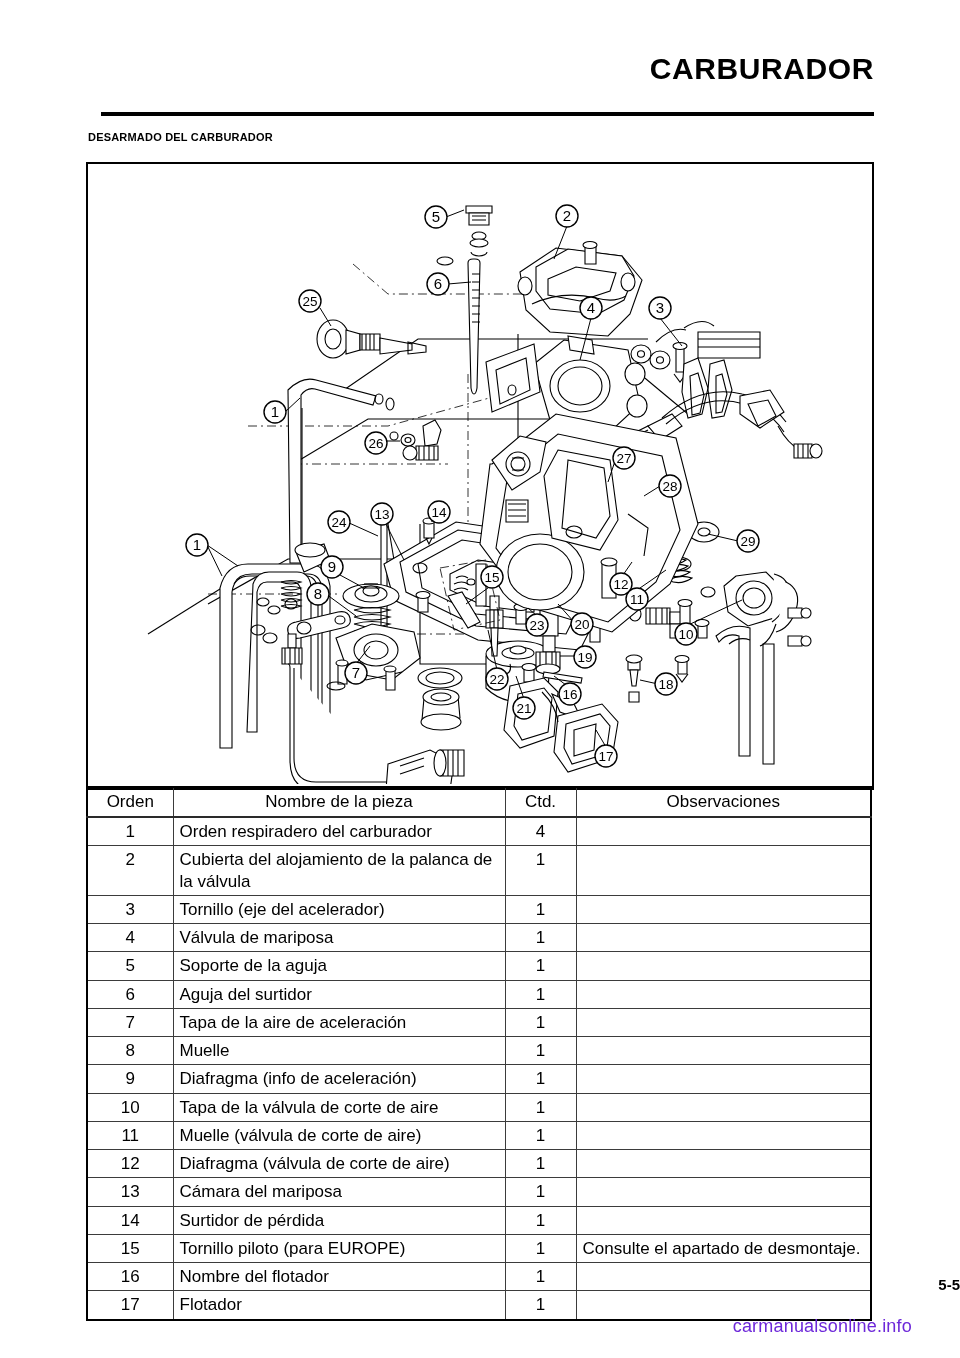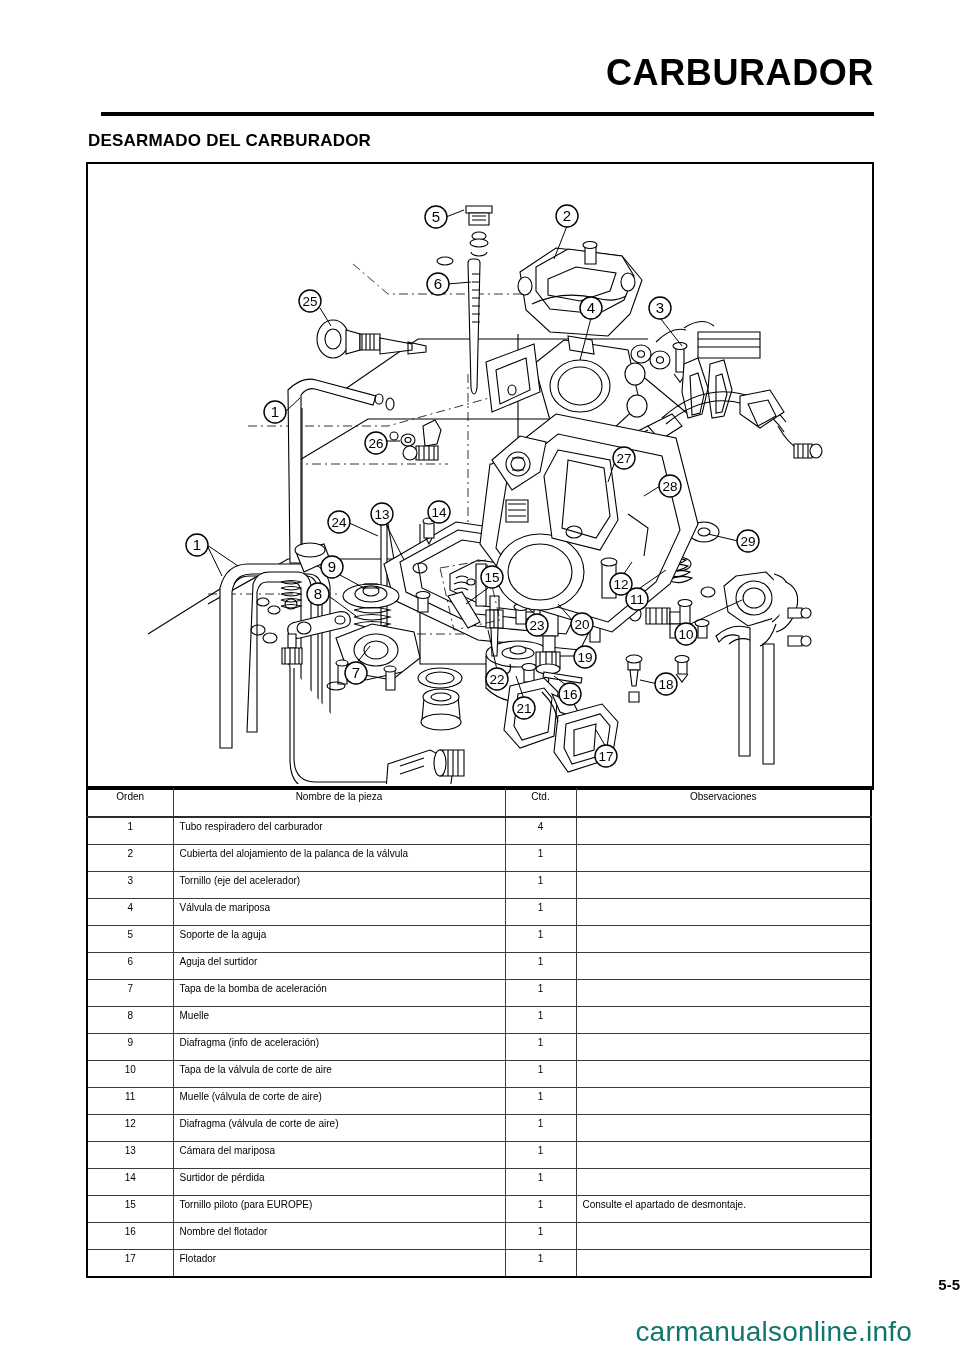--- a/index.html
+++ b/index.html
@@ -14,37 +14,37 @@
     font-family: "Liberation Sans", sans-serif;
     color: #000000;
     overflow: hidden;
   }
 
   
   .page-title {
     position: absolute;
     right: 86px;
     top: 52px;
-    font-size: 36px;
+    font-size: 30px;
     font-weight: bold;
     letter-spacing: 0.6px;
   }
   .header-rule {
     position: absolute;
     left: 101px;
     right: 86px;
     top: 112px;
     height: 4px;
     background: #000;
   }
   .section-title {
     position: absolute;
     left: 88px;
     top: 131px;
-    font-size: 17px;
+    font-size: 11px;
     font-weight: bold;
     letter-spacing: 0.2px;
   }
 
   
   .diagram-frame {
     position: absolute;
     left: 86px;
     top: 162px;
     width: 784px;
@@ -56,21 +56,21 @@
   .diagram-svg { display: block; }
 
   
   .parts-table {
     position: absolute;
     left: 86px;
     top: 786px;
     width: 784px;
     border-collapse: collapse;
     table-layout: fixed;
-    font-size: 10px;
+    font-size: 17px;
   }
   .parts-table col.c-orden { width: 86px; }
   .parts-table col.c-nombre { width: 332px; }
   .parts-table col.c-ctd { width: 71px; }
   .parts-table col.c-obs { width: 295px; }
 
   .parts-table th, .parts-table td {
     border: 1px solid #3b3b3b;
     padding: 3px 6px;
     font-weight: normal;
@@ -99,22 +99,22 @@
     right: 0;
     top: 1276px;
     text-align: right;
     font-size: 15px;
     font-weight: bold;
   }
   .watermark {
     position: absolute;
     right: 48px;
     top: 1316px;
-    font-size: 28px;
-    color: #0f766e;
+    font-size: 18px;
+    color: #6d28d9;
     letter-spacing: 0.2px;
   }
 
   
   .cal-txt {
     font-family: "Liberation Sans", sans-serif;
     font-size: 15px;
     text-anchor: middle;
     fill: #000;
   }
@@ -686,21 +686,21 @@
     <tr>
       <th class="col-orden">Orden</th>
       <th class="col-nombre">Nombre de la pieza</th>
       <th class="col-ctd">Ctd.</th>
       <th class="col-obs">Observaciones</th>
     </tr>
   </thead>
   <tbody>
     <tr>
       <td class="col-orden">1</td>
-      <td class="col-nombre">Tubo respiradero del carburador</td>
+      <td class="col-nombre">Orden respiradero del carburador</td>
       <td class="col-ctd">4</td>
       <td class="col-obs"></td>
     </tr>
     <tr>
       <td class="col-orden">2</td>
       <td class="col-nombre">Cubierta del alojamiento de la palanca de la válvula</td>
       <td class="col-ctd">1</td>
       <td class="col-obs"></td>
     </tr>
     <tr>
@@ -722,21 +722,21 @@
       <td class="col-obs"></td>
     </tr>
     <tr>
       <td class="col-orden">6</td>
       <td class="col-nombre">Aguja del surtidor</td>
       <td class="col-ctd">1</td>
       <td class="col-obs"></td>
     </tr>
     <tr>
       <td class="col-orden">7</td>
-      <td class="col-nombre">Tapa de la bomba de aceleración</td>
+      <td class="col-nombre">Tapa de la aire de aceleración</td>
       <td class="col-ctd">1</td>
       <td class="col-obs"></td>
     </tr>
     <tr>
       <td class="col-orden">8</td>
       <td class="col-nombre">Muelle</td>
       <td class="col-ctd">1</td>
       <td class="col-obs"></td>
     </tr>
     <tr>

